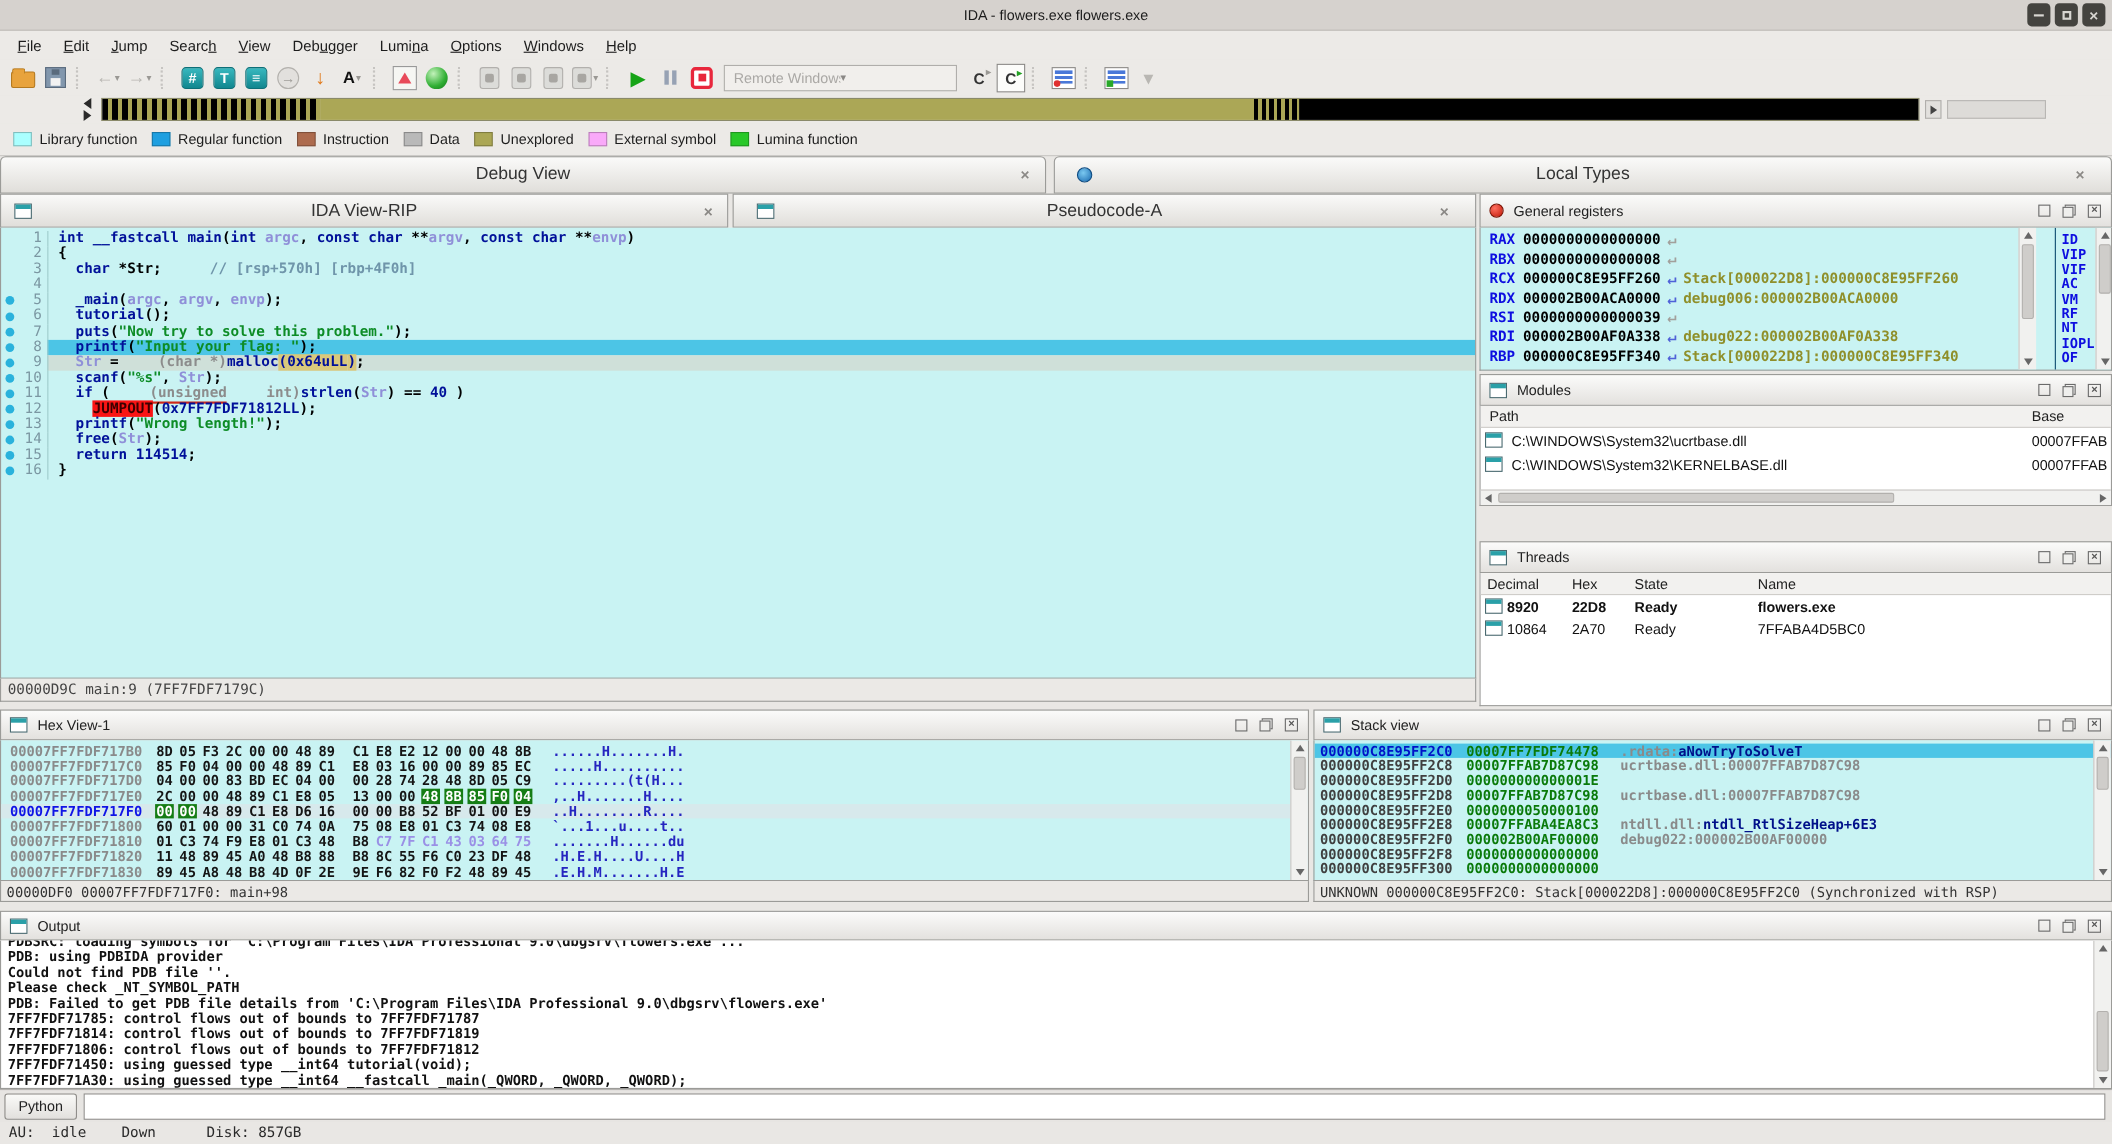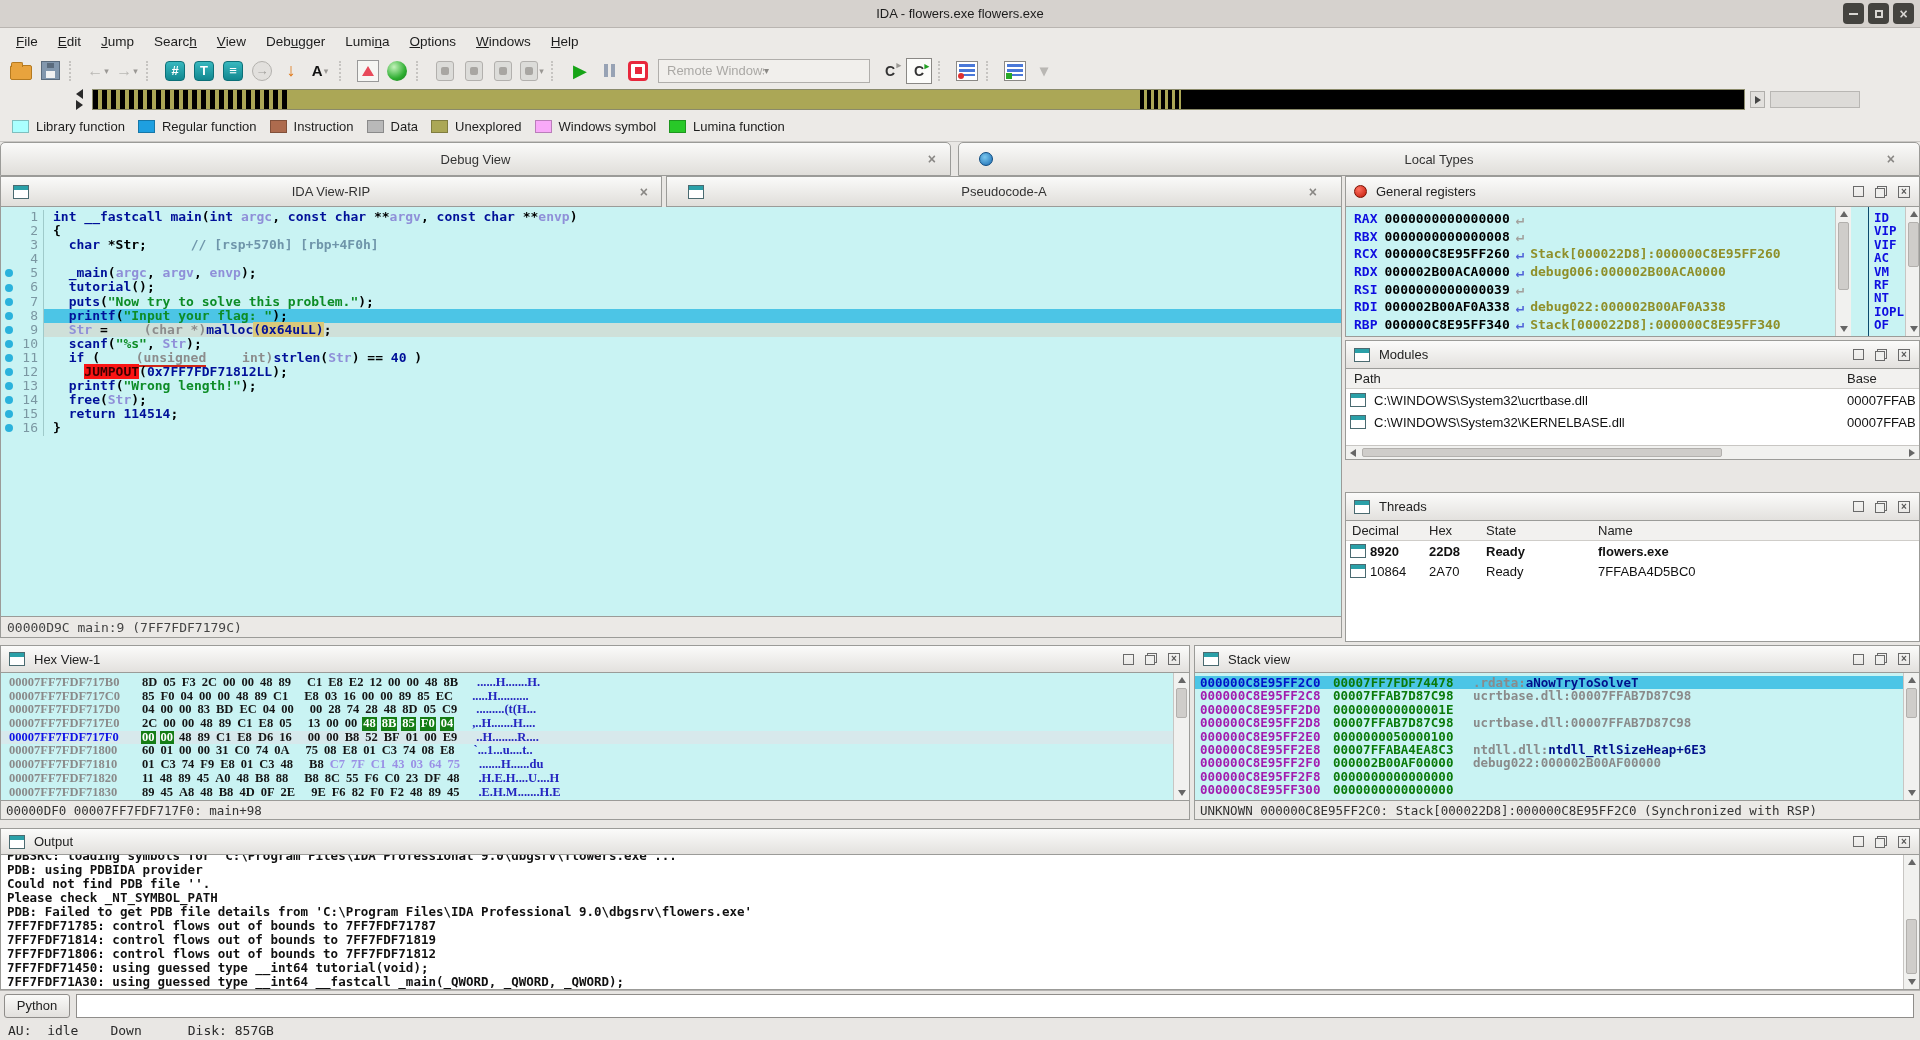--- a/index.html
+++ b/index.html
@@ -72,21 +72,21 @@
   .nbwell { position:absolute; left:1770px; top:4px; width:90px; height:17px; background:#dddbd8; border:1px solid #b8b6b3; }
 
   
   .legend { position:absolute; left:0; top:112px; width:1920px; height:30px; background:#eceae7; display:flex; align-items:center; padding-left:12px; gap:13px; border-bottom:1px solid #c9c7c4; }
   .litem { display:flex; align-items:center; gap:7px; }
   .lchip { width:17px; height:13px; border:1px solid rgba(0,0,0,.25); }
   .llabel { font-size:13px; color:#1d1d1d; }
 
   
   .tabbar { background:linear-gradient(#fafaf9,#e0deda); border:1px solid #9b9b98; display:flex; align-items:center; position:absolute; }
-  .tabbar .ttitle { position:absolute; left:0; right:0; text-align:center; font-size:13px; color:#333; }
+  .tabbar .ttitle { position:absolute; left:0; right:0; text-align:center; font-size:16px; color:#333; }
   .tclose { position:absolute; font-size:14px; color:#8a8885; font-weight:bold; top:50%; transform:translateY(-50%); }
   .ptitle { background:linear-gradient(#fbfbfa,#e3e1de); border:1px solid #9b9b98; display:flex; align-items:center; position:absolute; padding-left:8px; gap:9px; }
   .ptitle .pname { font-size:13px; color:#222; }
   .pbtns { margin-left:auto; display:flex; align-items:center; gap:11px; padding-right:9px; }
   .pb-max { width:11px; height:11px; border:1px solid #6a6a6a; }
   .pb-float { width:12px; height:12px; position:relative; }
   .pb-float:before { content:""; position:absolute; right:0; top:0; width:8px; height:8px; border:1px solid #6a6a6a; }
   .pb-float:after { content:""; position:absolute; left:0; bottom:0; width:8px; height:8px; border:1px solid #6a6a6a; background:#efefed; }
   .pb-close { width:12px; height:12px; border:1px solid #6a6a6a; color:#555; font-size:10px; line-height:10px; font-weight:bold; text-align:center; }
   .wicon { width:16px; height:14px; border:1px solid #4a6a70; background:#fff; position:relative; flex:none; }
@@ -143,34 +143,34 @@
   .tblhead { display:flex; height:20px; align-items:center; background:#f2f1ef; border-bottom:1px solid #cfcdc9; font-size:13px; color:#222; }
   .modrow { display:flex; height:22px; align-items:center; font-size:13px; color:#111; }
   .modpath { margin-left:8px; white-space:nowrap; overflow:hidden; flex:1; }
   .modbase { width:72px; flex:none; white-space:nowrap; overflow:hidden; }
   .throw { display:flex; height:20px; align-items:center; font-size:13px; color:#111; }
   .throw.bold { font-weight:bold; }
   .thc1 { width:59px; white-space:nowrap; } .thc2 { width:57px; } .thc3 { width:112px; } .thc4 { flex:1; }
 
   
   .hexbody { position:absolute; left:0; top:673px; width:1190px; height:128px; background:#c9f3f3; border:1px solid #9b9b98; border-top:none; overflow:hidden; font-family:"DejaVu Sans Mono",monospace; font-weight:bold; font-size:12.5px; padding-top:3px; }
-  .hexrow { display:flex; height:13.7px; line-height:13.7px; align-items:center; white-space:pre; padding-left:8px;font-family:Liberation Serif, serif; }
+  .hexrow { display:flex; height:13.7px; line-height:13.7px; align-items:center; white-space:pre; padding-left:8px; }
   .hexrow.current { background:#d7e9ec; }
   .haddr { color:#8a8a8a; width:132px; flex:none; }
   .hexrow.current .haddr { color:#0f14e6; }
   .hb { color:#151515; padding:0 1px; margin-right:4px; }
   .hgap { margin-left:10px; }
   .hgreen { background:#157d15; color:#fff; }
   .hpurple { color:#9a90e6; }
   .hascii { color:#2525c0; margin-left:14px; }
   .panestatus { position:absolute; height:19px; background:#ebe9e6; border:1px solid #9b9b98; border-top:none; font-family:"DejaVu Sans Mono",monospace; font-size:12.5px; color:#333; display:flex; align-items:center; padding-left:5px; white-space:pre; }
   .stackbody { position:absolute; left:1194px; top:673px; width:726px; height:128px; background:#c9f3f3; border:1px solid #9b9b98; border-top:none; overflow:hidden; font-family:"DejaVu Sans Mono",monospace; font-weight:bold; font-size:12.5px; padding-top:3px; }
   .strow { display:flex; height:13.4px; line-height:13.4px; white-space:pre; padding-left:5px; }
   .strow.sel { background:#4cc5e6; }
-  .staddr { color:#a21caf; width:133px; flex:none; }
+  .staddr { color:#404040; width:133px; flex:none; }
   .strow.sel .staddr { color:#0012c8; }
   .stval { color:#0a7a0a; width:140px; flex:none; }
   .stnote { color:#8a8a8a; }
   .stnoteb { color:#00108a; }
 
   
   .outbody { position:absolute; left:0; top:855px; width:1920px; height:135px; background:#fff; border:1px solid #9b9b98; border-top:none; overflow:hidden; font-family:"DejaVu Sans Mono",monospace; font-weight:bold; font-size:12.5px; color:#111; padding-left:6px; }
   .outline { height:14px; line-height:14px; white-space:pre; }
 
   
@@ -341,21 +341,21 @@
       <span class="litem">
         <span class="lchip" style="background: rgb(185, 185, 185);"></span>
         <span class="llabel">Data</span>
       </span>
       <span class="litem">
         <span class="lchip" style="background: rgb(171, 167, 85);"></span>
         <span class="llabel">Unexplored</span>
       </span>
       <span class="litem">
         <span class="lchip" style="background: rgb(249, 169, 249);"></span>
-        <span class="llabel">Windows symbol</span>
+        <span class="llabel">External symbol</span>
       </span>
       <span class="litem">
         <span class="lchip" style="background: rgb(40, 200, 40);"></span>
         <span class="llabel">Lumina function</span>
       </span>
     </div>
 
   <div class="tabbar" style="left:0;top:142px;width:951px;height:34px;border-radius:5px 5px 0 0;">
     <span class="ttitle">Debug View</span>
     <span class="tclose" style="right:14px;">×</span>

